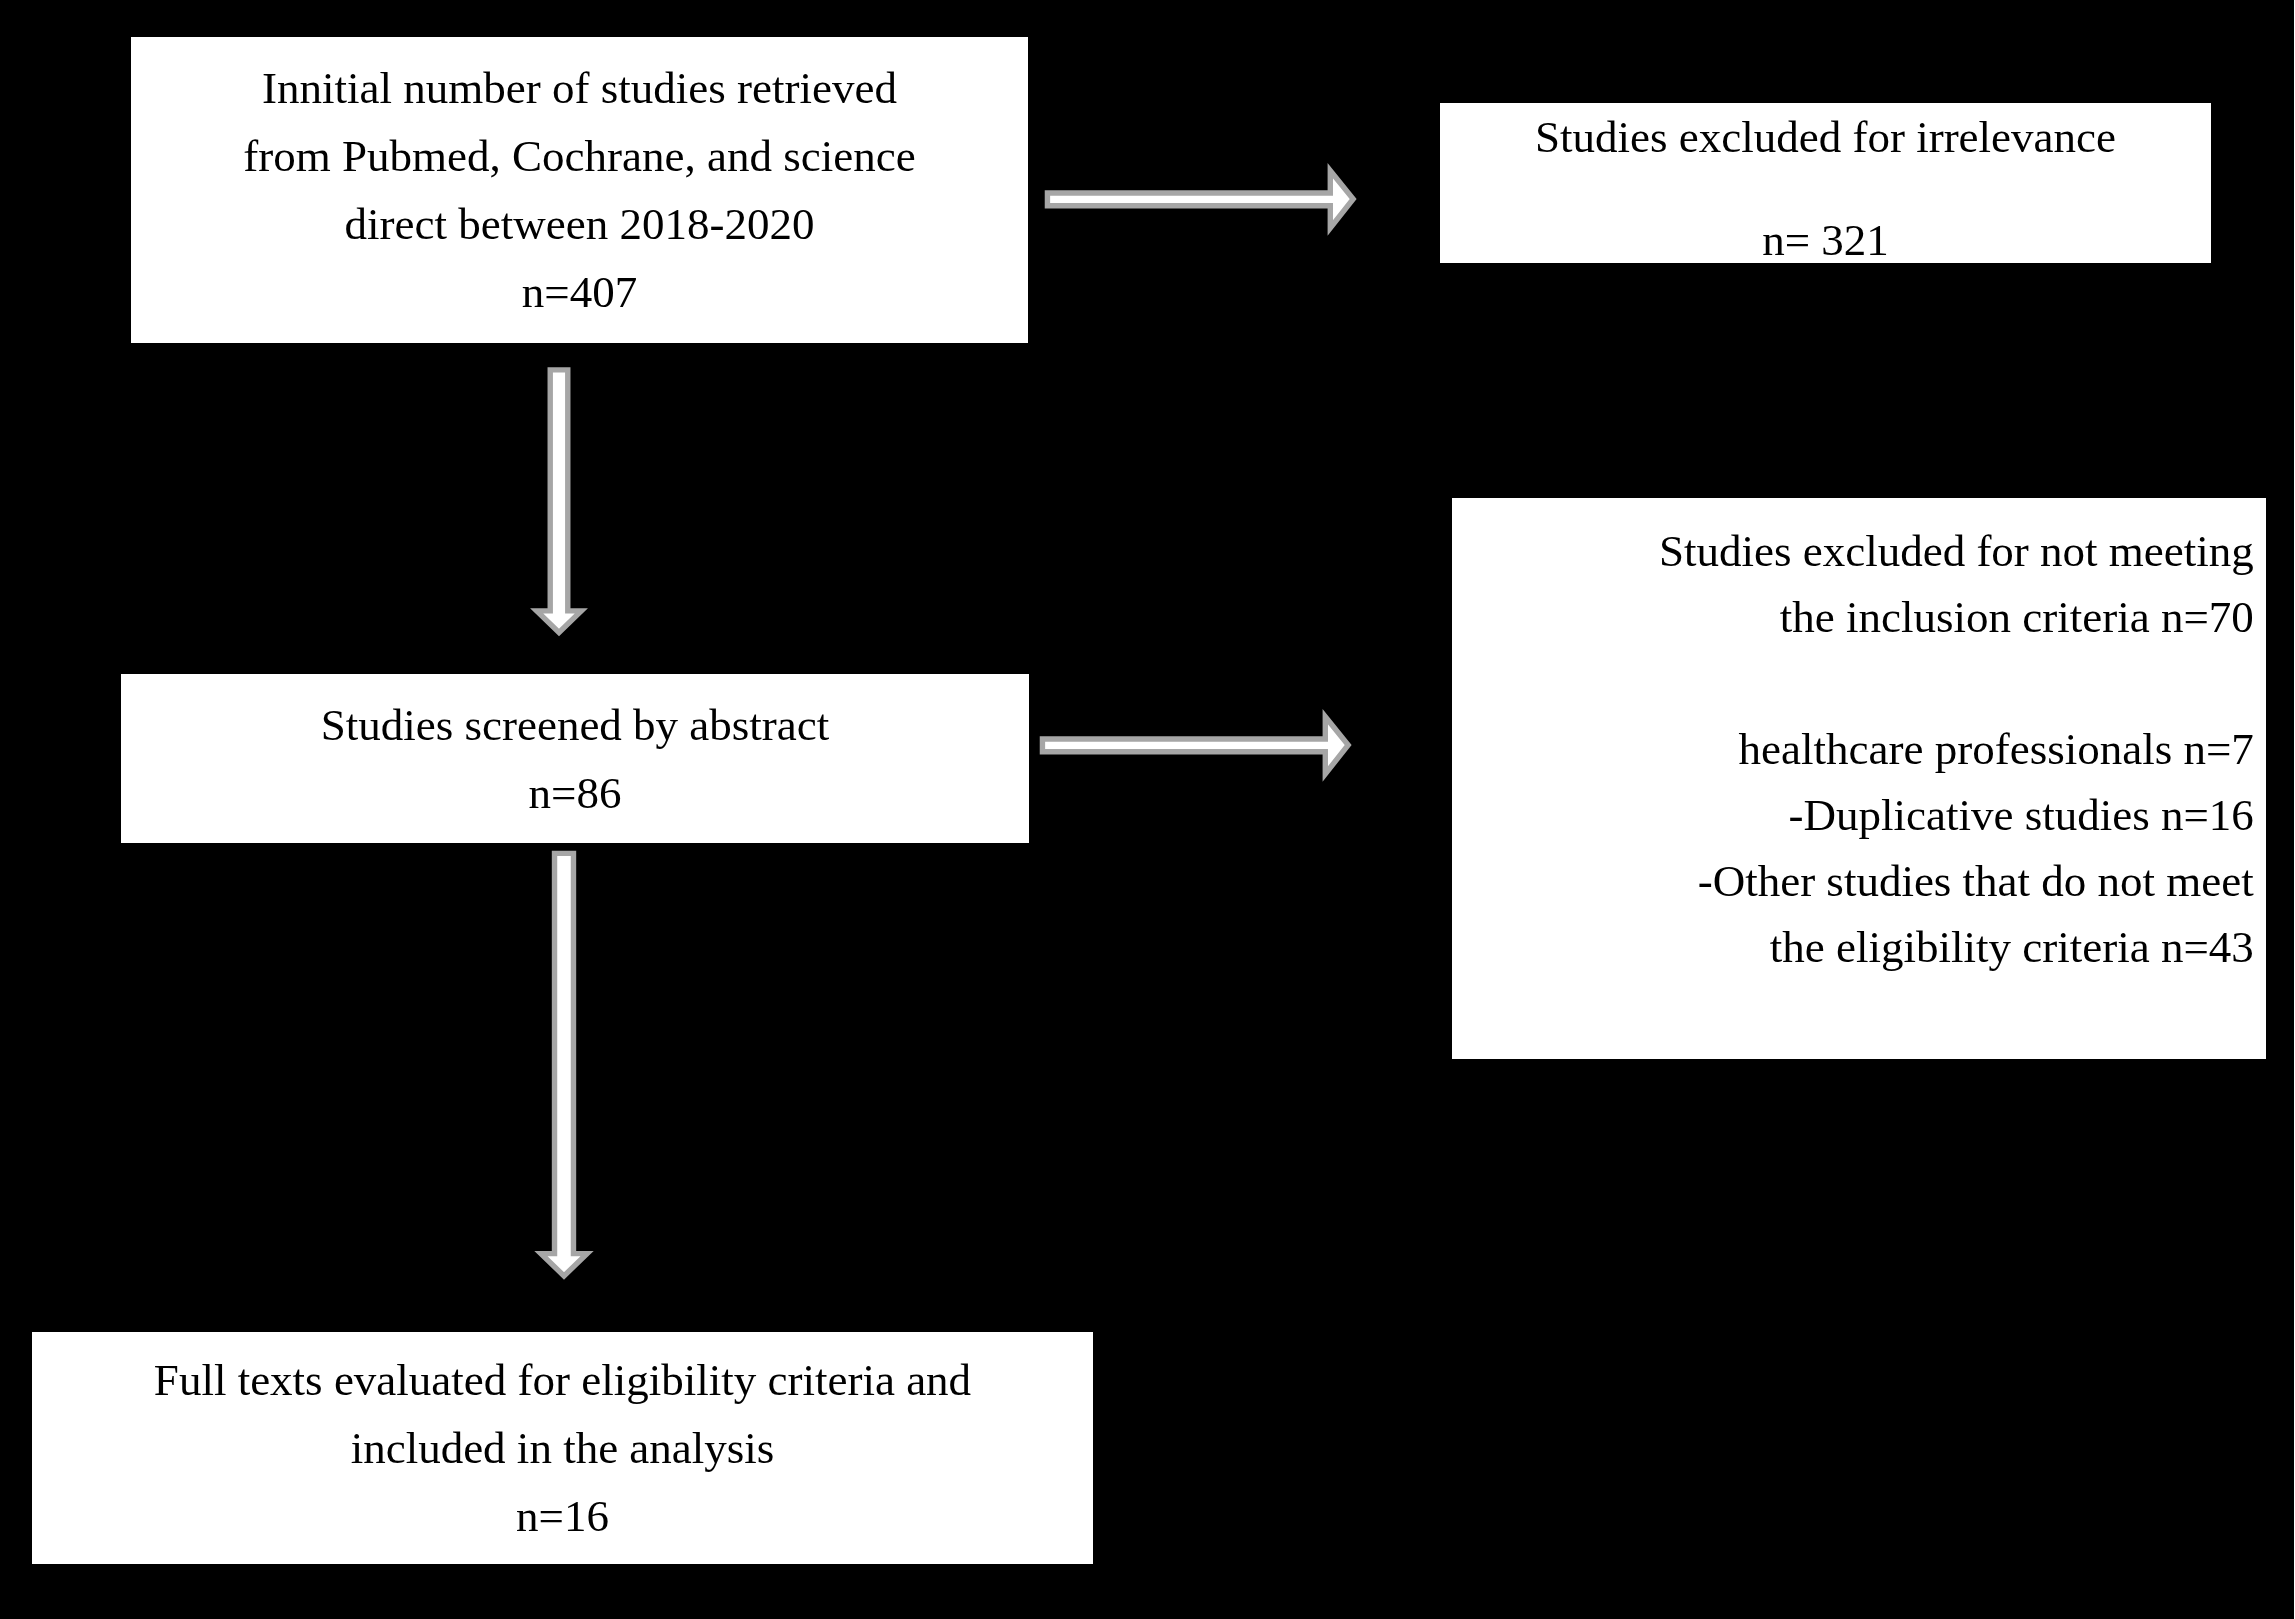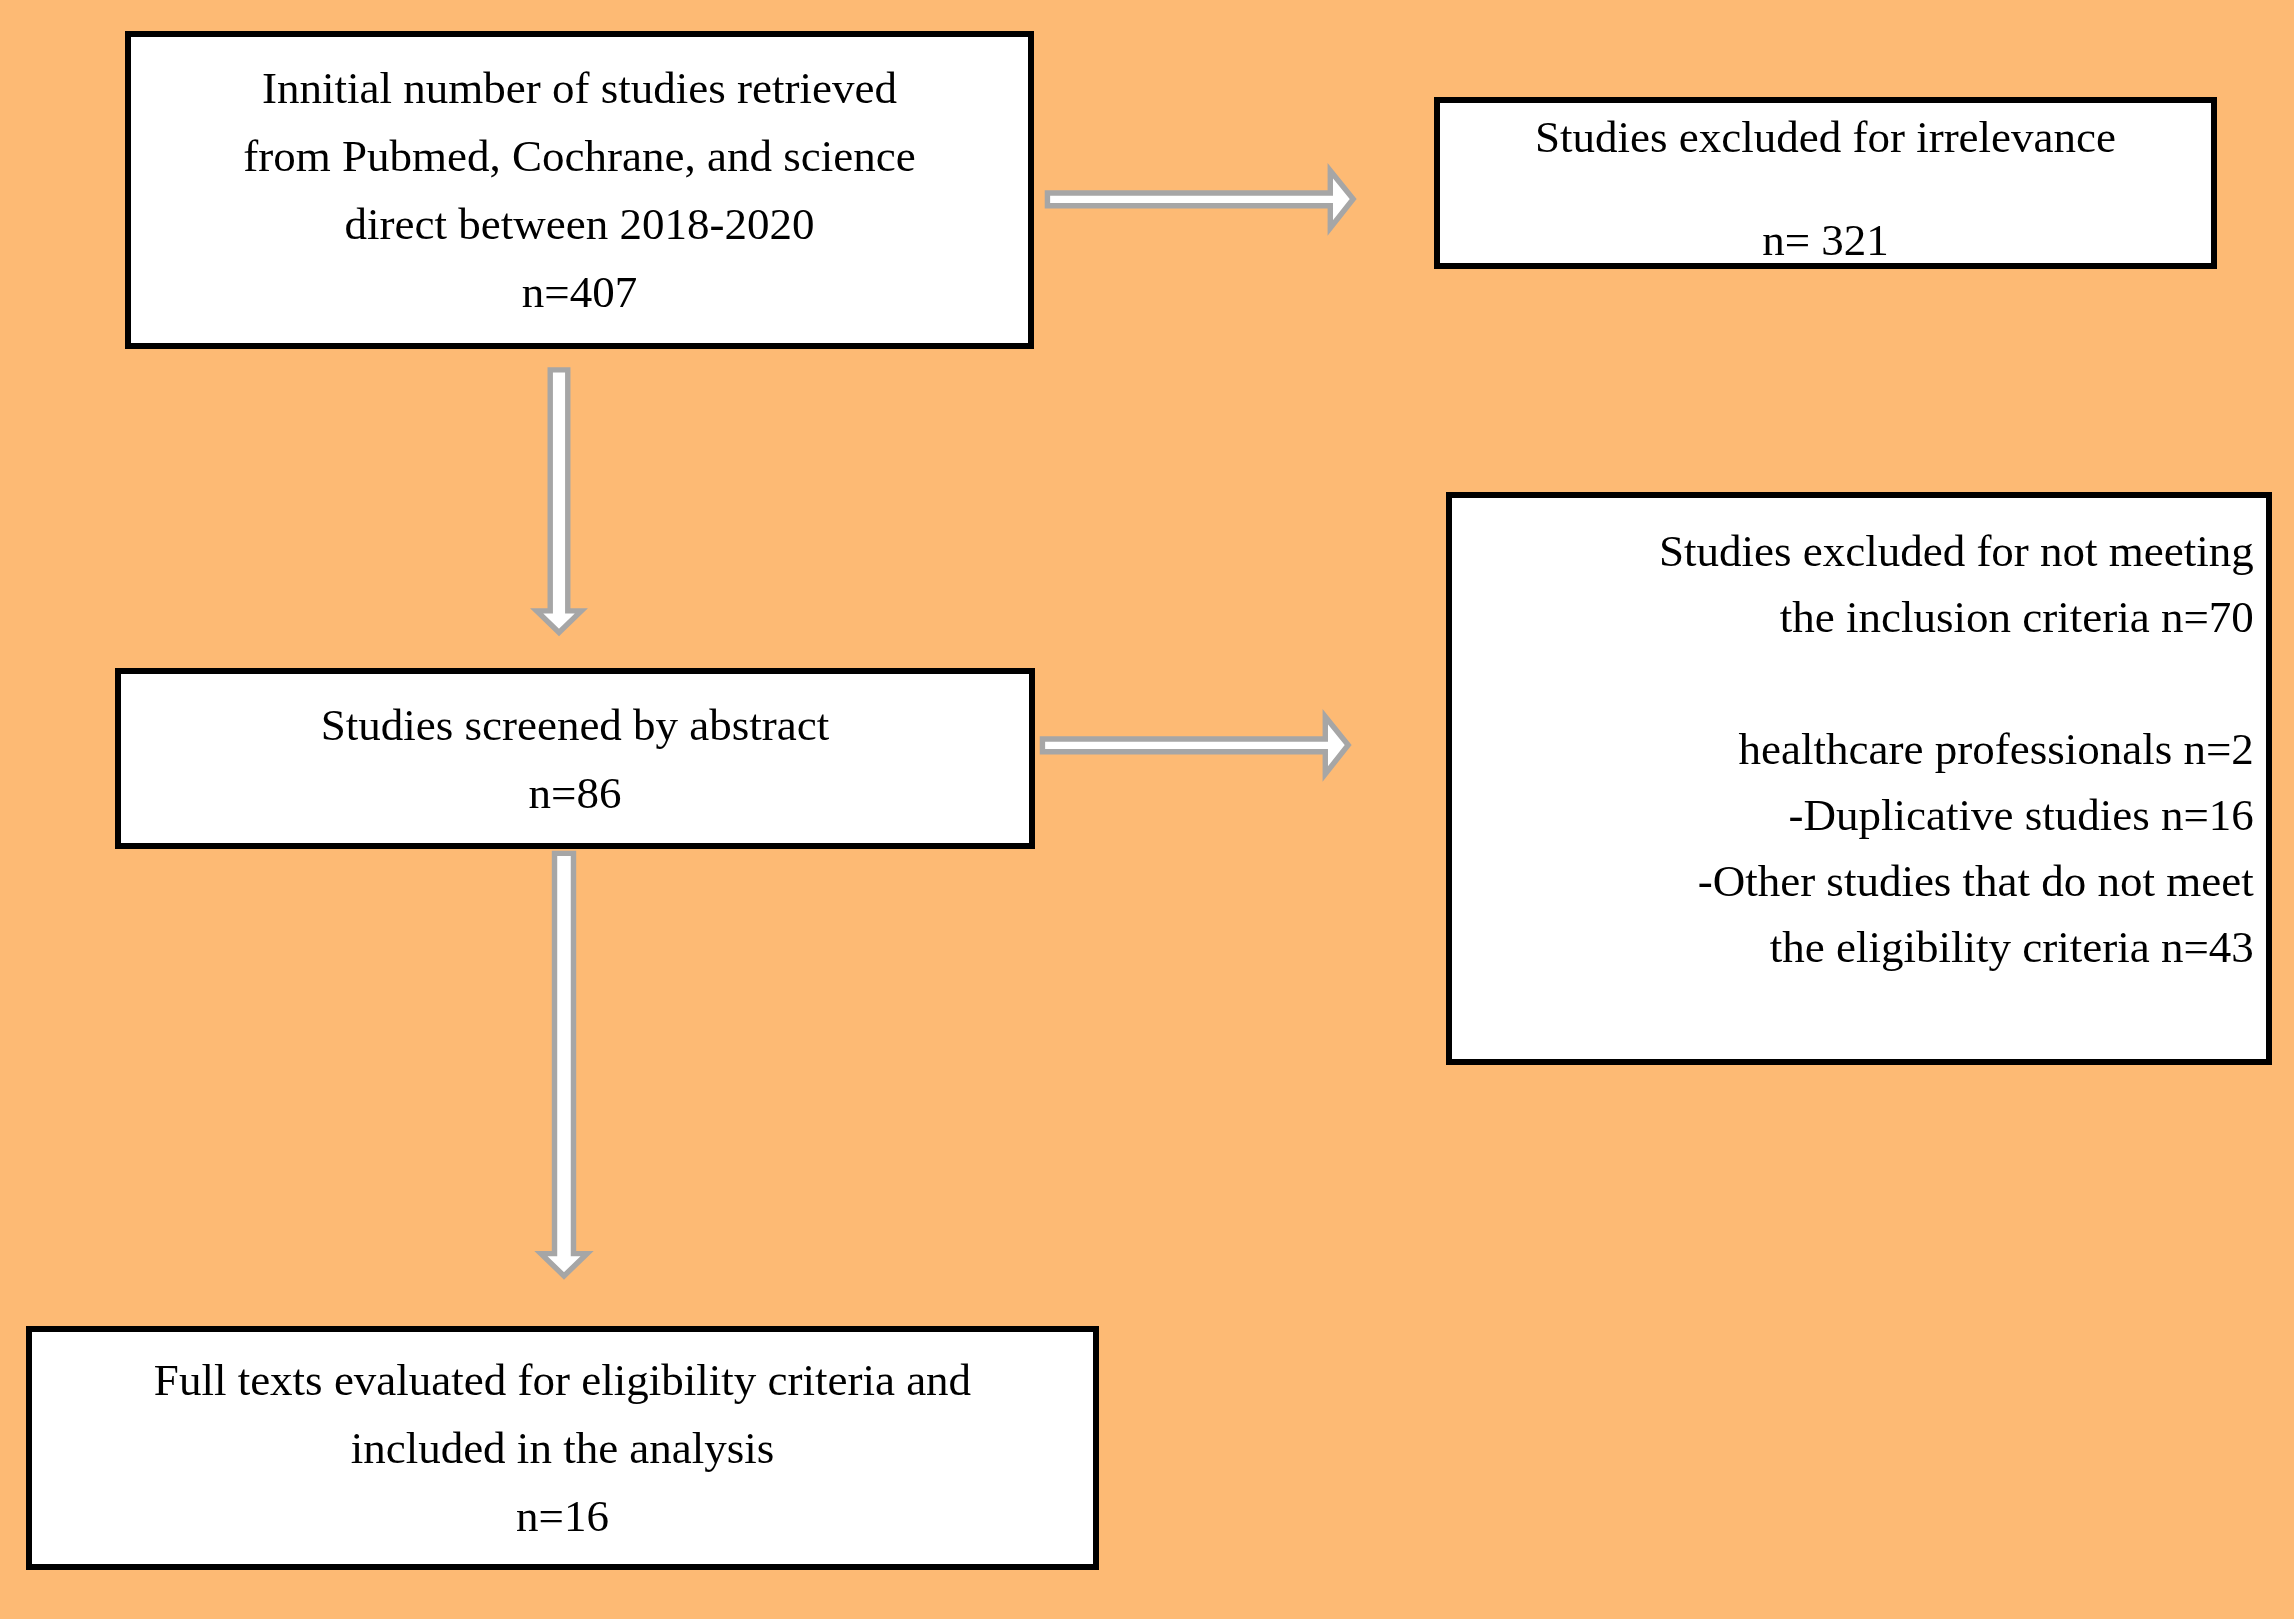--- a/index.html
+++ b/index.html
@@ -4,21 +4,21 @@
 <style>
   html, body {
     margin: 0;
     padding: 0;
     background: #ffffff;
   }
   #canvas {
     position: relative;
     width: 2294px;
     height: 1620px;
-    background: #fdba74;
+    background: #000000;
     font-family: "Liberation Serif", serif;
     color: #000000;
     overflow: hidden;
   }
   .box {
     position: absolute;
     box-sizing: border-box;
     border: 6.1px solid #000000;
     background: #ffffff;
     display: flex;
@@ -92,21 +92,21 @@
 
   <div class="box" id="box-screened-abstract">
     <div class="line">Studies screened by abstract</div>
     <div class="line">n=86</div>
   </div>
 
   <div class="box" id="box-excluded-inclusion">
     <div class="line">Studies excluded for not meeting</div>
     <div class="line">the inclusion criteria n=70</div>
     <div class="line"></div>
-    <div class="line">healthcare professionals n=2</div>
+    <div class="line">healthcare professionals n=7</div>
     <div class="line">-Duplicative studies n=16</div>
     <div class="line">-Other studies that do not meet</div>
     <div class="line">the eligibility criteria n=43</div>
   </div>
 
   <div class="box" id="box-fulltext">
     <div class="line">Full texts evaluated for eligibility criteria and</div>
     <div class="line">included in the analysis</div>
     <div class="line">n=16</div>
   </div>

